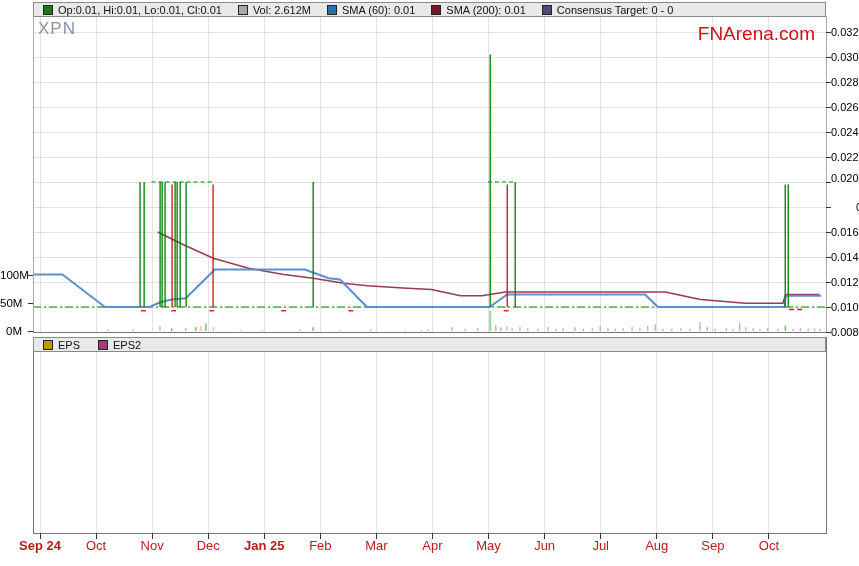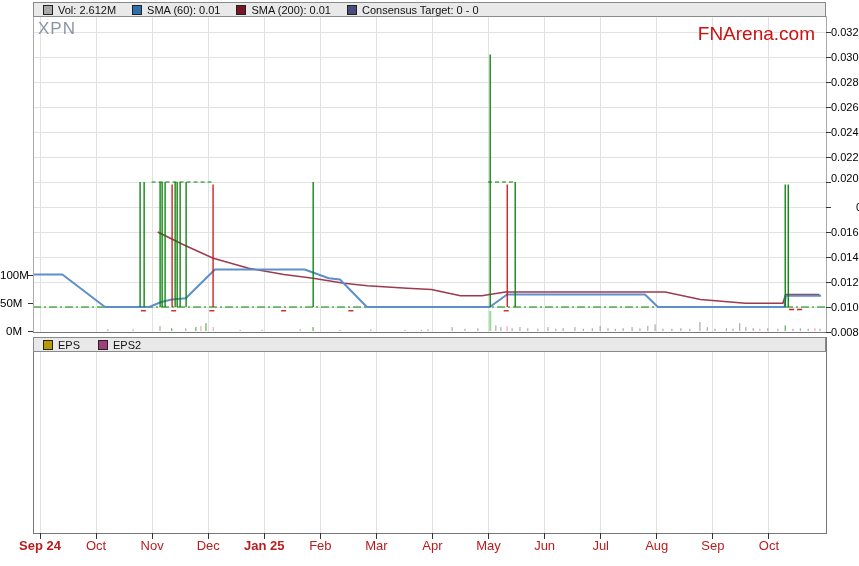--- a/index.html
+++ b/index.html
@@ -208,20 +208,24 @@
       <line x1="544.63" y1="533" x2="544.63" y2="539"></line>
       <line x1="600.7" y1="533" x2="600.7" y2="539"></line>
       <line x1="656.77" y1="533" x2="656.77" y2="539"></line>
       <line x1="712.84" y1="533" x2="712.84" y2="539"></line>
       <line x1="768.91" y1="533" x2="768.91" y2="539"></line>
     </g>
   </svg>
 
 <div id="top-legend" class="legend-bar">
     <span class="legend-item">
+      <span class="sq" style="background: rgb(26, 122, 26);"></span>
+      <span>Op:0.01, Hi:0.01, Lo:0.01, Cl:0.01</span>
+    </span>
+    <span class="legend-item">
       <span class="sq" style="background: rgb(168, 168, 168);"></span>
       <span>Vol: 2.612M</span>
     </span>
     <span class="legend-item">
       <span class="sq" style="background: rgb(45, 111, 173);"></span>
       <span>SMA (60): 0.01</span>
     </span>
     <span class="legend-item">
       <span class="sq" style="background: rgb(122, 21, 37);"></span>
       <span>SMA (200): 0.01</span>

